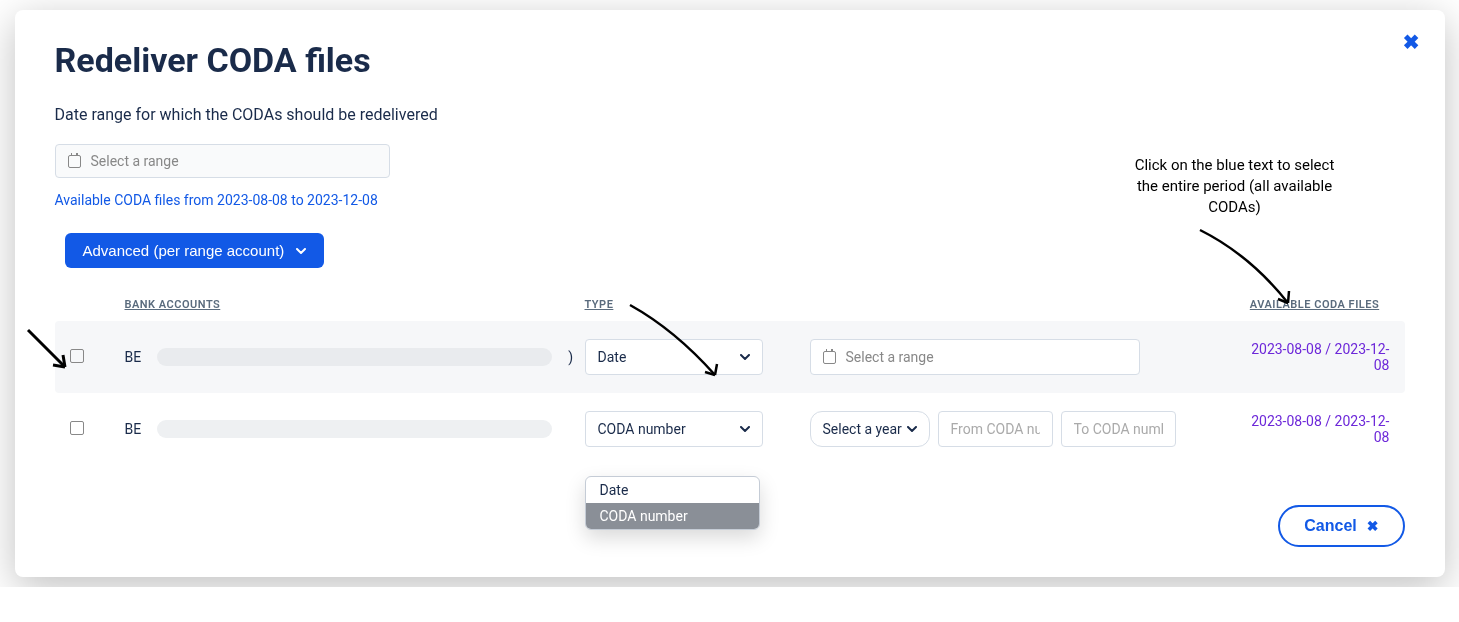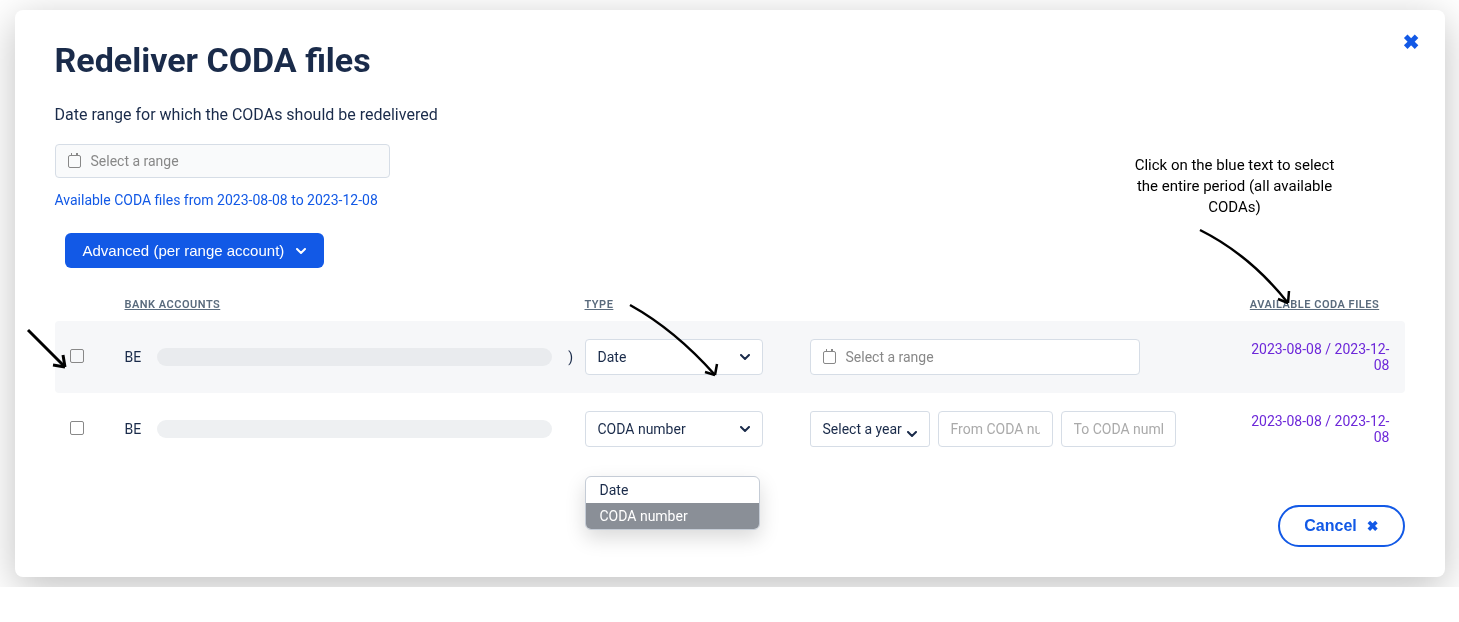--- a/index.html
+++ b/index.html
@@ -163,26 +163,26 @@
       border: 1px solid #d6dde6;
       border-radius: 4px;
       padding: 9px 12px;
       color: #888;
       font-size: 14px;
       background: #fff;
     }
     .range-cell .split { display: flex; gap: 8px; align-items: center; }
     .range-cell .year-sel {
       border: 1px solid #d6dde6;
-      border-radius: 3px;
+      border-radius: 12px;
       padding: 9px 12px;
       width: 120px;
       display: flex;
       justify-content: space-between;
-      align-items: flex-end;
+      align-items: center;
       font-size: 14px;
       cursor: pointer;
     }
     .range-cell .coda-num {
       width: 115px;
     }
     .range-cell input::placeholder { color: #aaa; }
     .avail-cell {
       text-align: right;
       color: #6d28d9;

